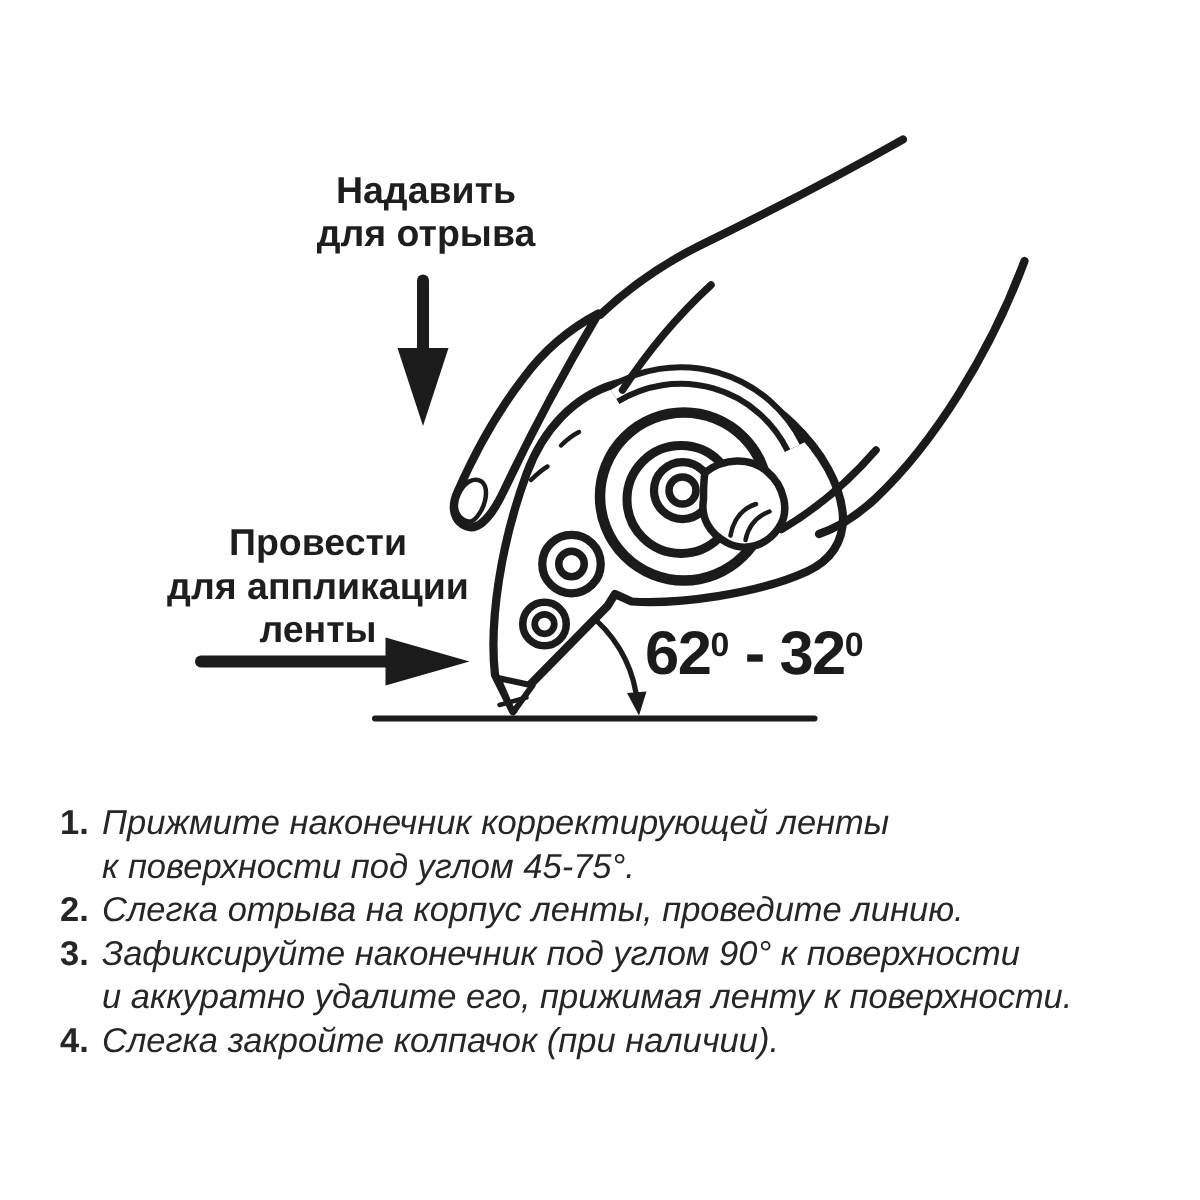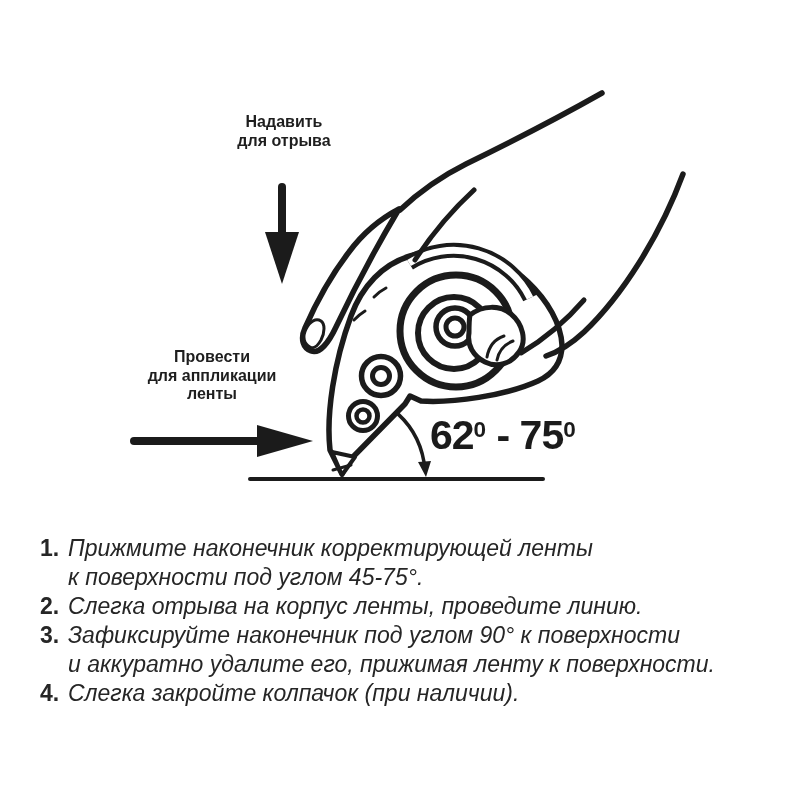--- a/index.html
+++ b/index.html
@@ -8,21 +8,21 @@
     width:800px;height:800px;
     background:#ffffff;
     font-family:"Liberation Sans", sans-serif;
     overflow:hidden;
   }
   .art{position:absolute;left:0;top:0;}
   .label{
     position:absolute;
     text-align:center;
     font-weight:bold;
-    font-size:16px;
+    font-size:25px;
     line-height:1.16;
     color:#1e1e1e;
     letter-spacing:0px;
   }
   .press-label{left:168px;top:113px;width:232px;}
   .draw-label{left:96px;top:348px;width:232px;}
   .angle-label{
     position:absolute;
     left:430px;top:412px;
     font-weight:bold;
@@ -128,21 +128,21 @@
       <path stroke-width="5.5" d="M 683,174 C 660,236 622,296 584,332 C 570,345 558,352 546,356"></path>
       <path stroke-width="5" d="M 584,300 C 565,322 543,340 521,353"></path>
     </g>
   </svg>
 
   <div class="label press-label">Надавить<br>для отрыва</div>
 
   <div class="label draw-label">Провести<br>для аппликации<br>ленты</div>
 
   <div class="angle-label">
-    <span>62</span><span class="sup">0</span><span> - </span><span>75</span><span class="sup">0</span>
+    <span>62</span><span class="sup">0</span><span> - </span><span>32</span><span class="sup">0</span>
   </div>
 
   <div class="instructions">
     <div class="step">
       <span class="step-num">1.</span>
       <span class="step-text">Прижмите наконечник корректирующей ленты<br>к поверхности под углом 45-75°.</span>
     </div>
     <div class="step">
       <span class="step-num">2.</span>
       <span class="step-text">Слегка отрыва на корпус ленты, проведите линию.</span>

